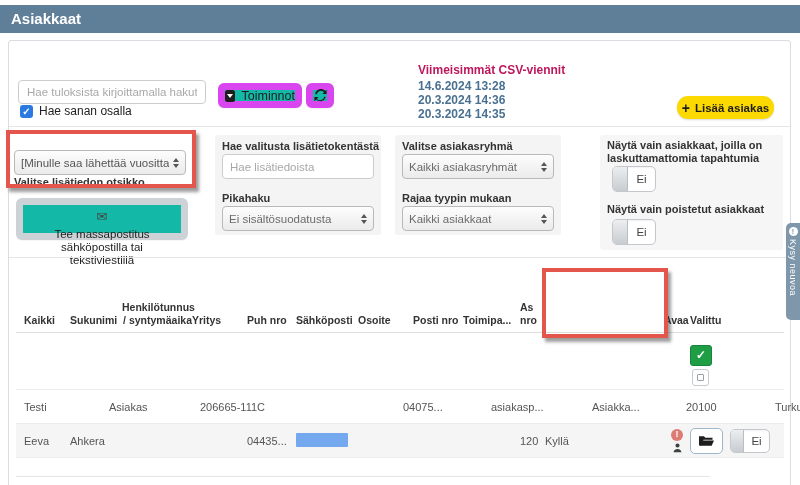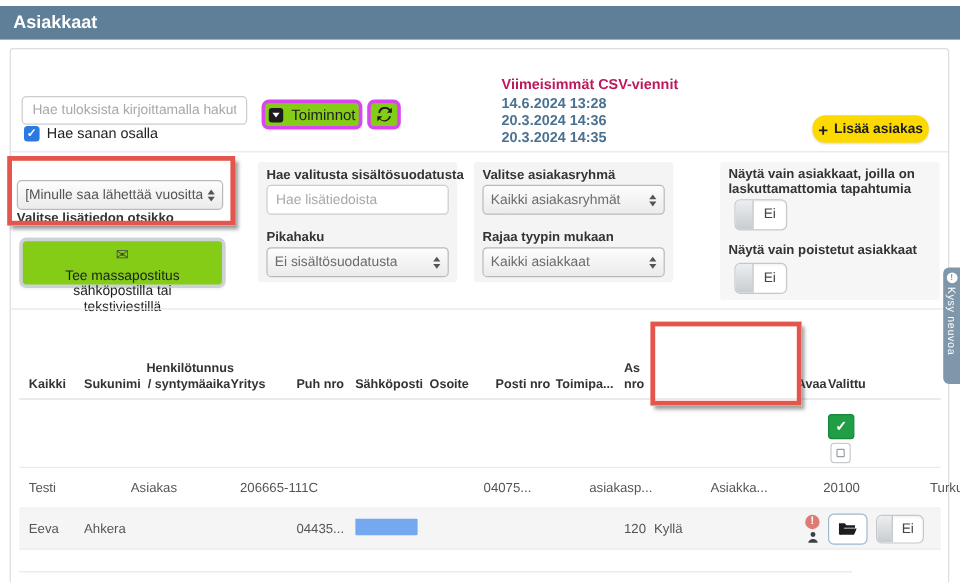--- a/index.html
+++ b/index.html
@@ -27,21 +27,21 @@
     position:absolute; left:18px; top:80px; width:188px; height:24px;
     border:1px solid #ccc; border-radius:4px; font-size:11.5px; color:#333;
     padding:0 8px; font-family:inherit; outline:none;
   }
   .search-input::placeholder { color:#a8a8a8; }
   .cbx-row { position:absolute; left:20px; top:104px; display:flex; align-items:center; gap:6px; }
   .cbx { width:13px; height:13px; background:#2a7ae2; border-radius:3px; color:#fff;
          font-size:10px; line-height:13px; text-align:center; font-weight:bold; cursor:pointer; }
   .cbx-label { font-size:12px; color:#222; }
   .btn {
-    background:#84cc16; border:3px solid #d946ef; border-radius:6px; color:#1d1d1d;
+    background:#14b8a6; border:7px solid #d946ef; border-radius:6px; color:#1d1d1d;
     display:flex; align-items:center; justify-content:center; gap:7px;
     font-size:12.5px; font-family:inherit; cursor:pointer; box-shadow:0 1px 1px rgba(0,0,0,.04);
   }
   .actions-btn { position:absolute; left:218px; top:83px; width:84px; height:25px; }
   .refresh-btn { position:absolute; left:306px; top:83px; width:28px; height:25px; }
   .caret-sq { width:12px; height:12px; background:#1d1d1d; border-radius:2.5px;
               display:flex; align-items:center; justify-content:center; }
   .caret-sq i { width:0; height:0; border-left:3.5px solid transparent;
                 border-right:3.5px solid transparent; border-top:4.5px solid #fff; }
   .csv-block { position:absolute; left:418px; top:63px; }
@@ -174,21 +174,21 @@
       <i class="tu"></i>
       <i class="td"></i>
     </span>
 </div>
 
 <button class="btn massmail-btn">
   <span class="env">✉</span>
   <span class="wrap-label" style="width:140px;">Tee massapostitus sähköpostilla tai tekstiviestillä</span>
 </button>
 
-<div class="flabel" style="left:222px; top:140px;">Hae valitusta sisältösuodatusta</div>
+<div class="flabel" style="left:222px; top:140px;">Hae valitusta lisätietokentästä</div>
 <input class="finput" style="left: 222px; top: 154px; width: 152px;" placeholder="Hae lisätiedoista">
 <div class="flabel" style="left:222px; top:192px;">Pikahaku</div>
 <div class="fselect" style="left:222px; top:206px; width:152px;">
   <span class="sel-text">Ei sisältösuodatusta</span>
   <span class="updn">
       <i class="tu"></i>
       <i class="td"></i>
     </span>
 </div>
 

